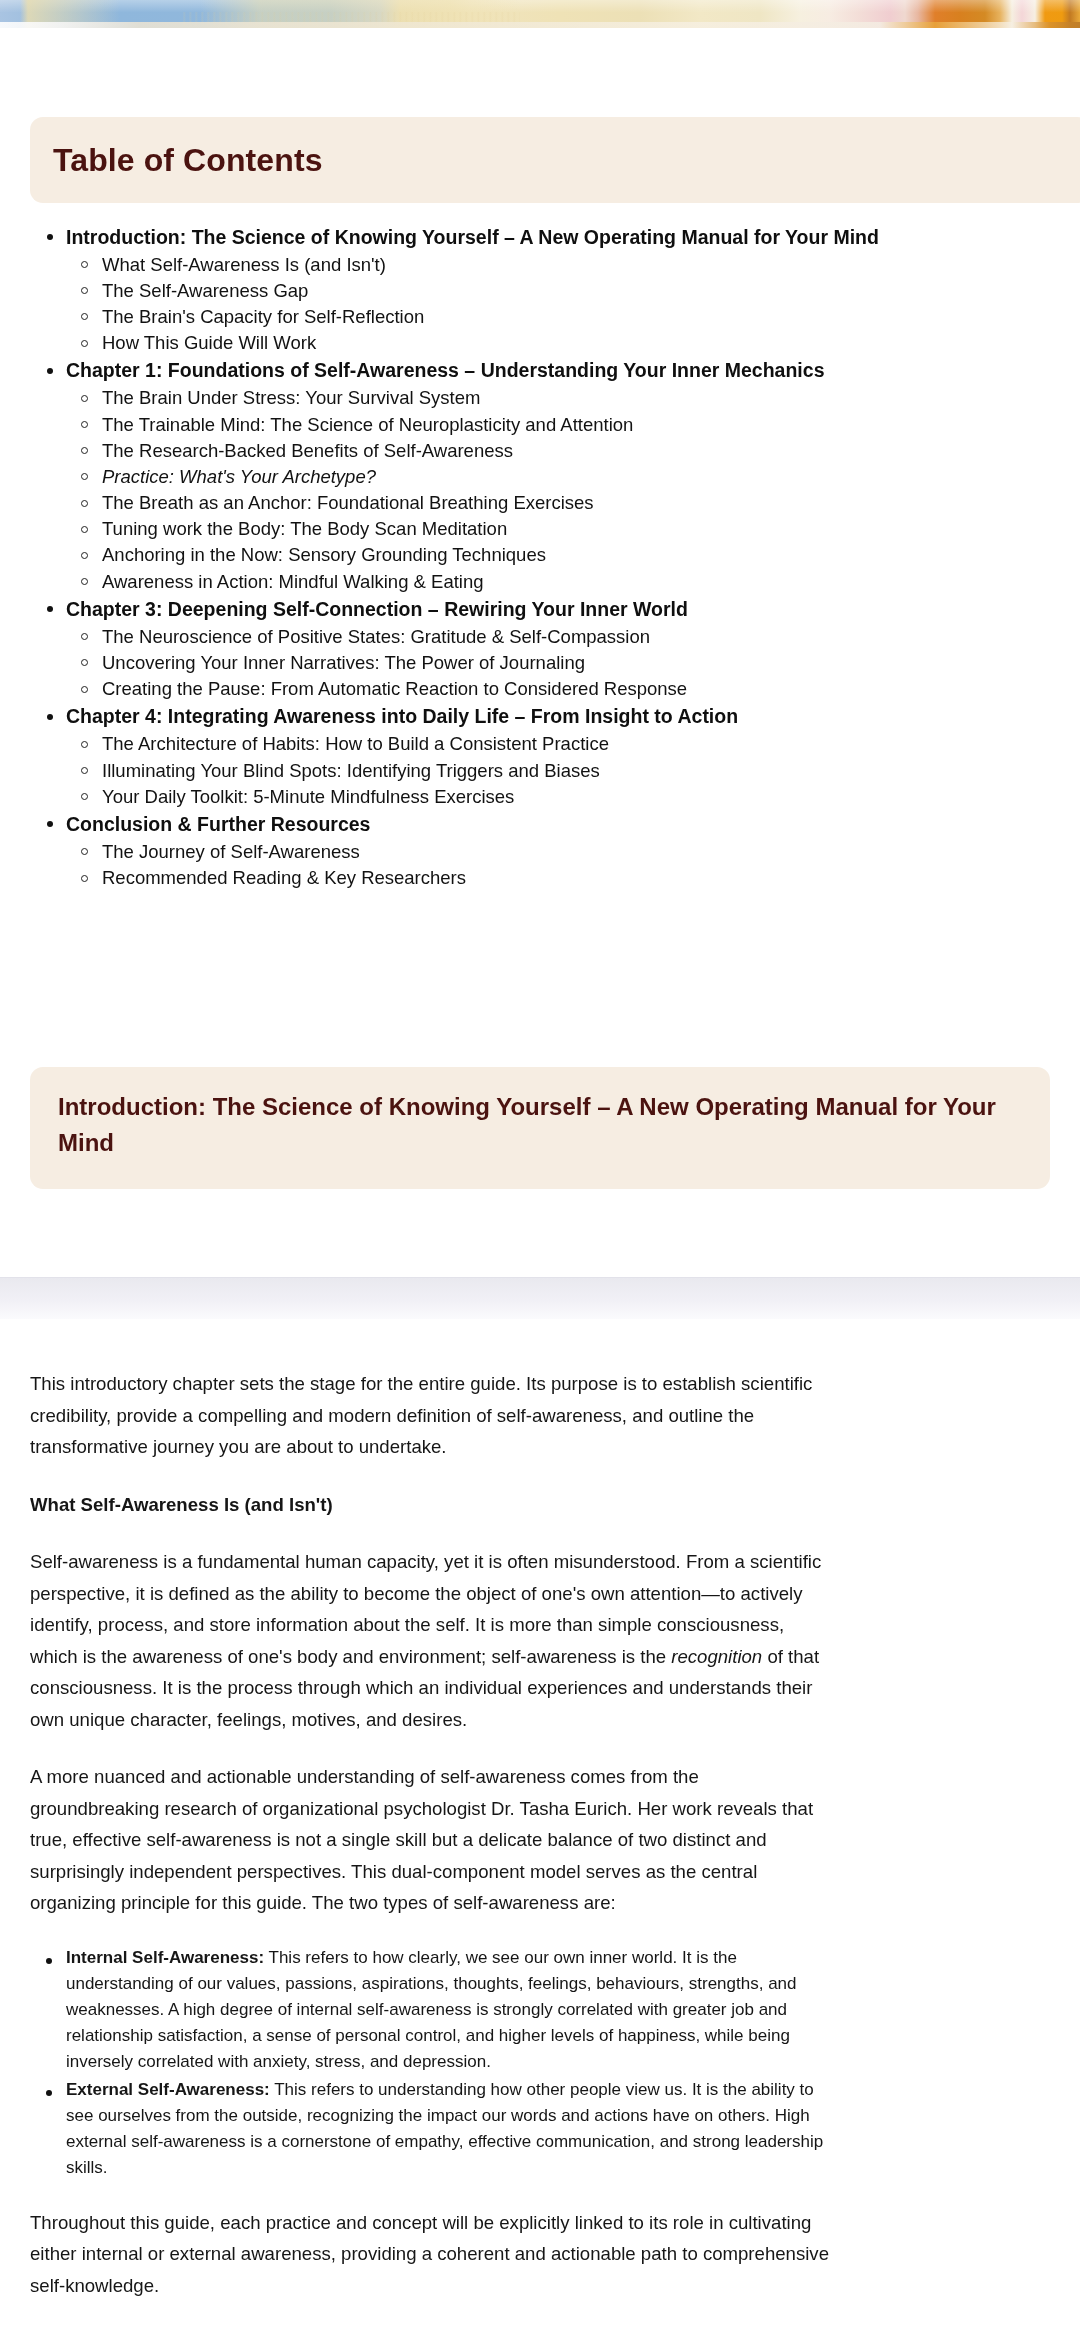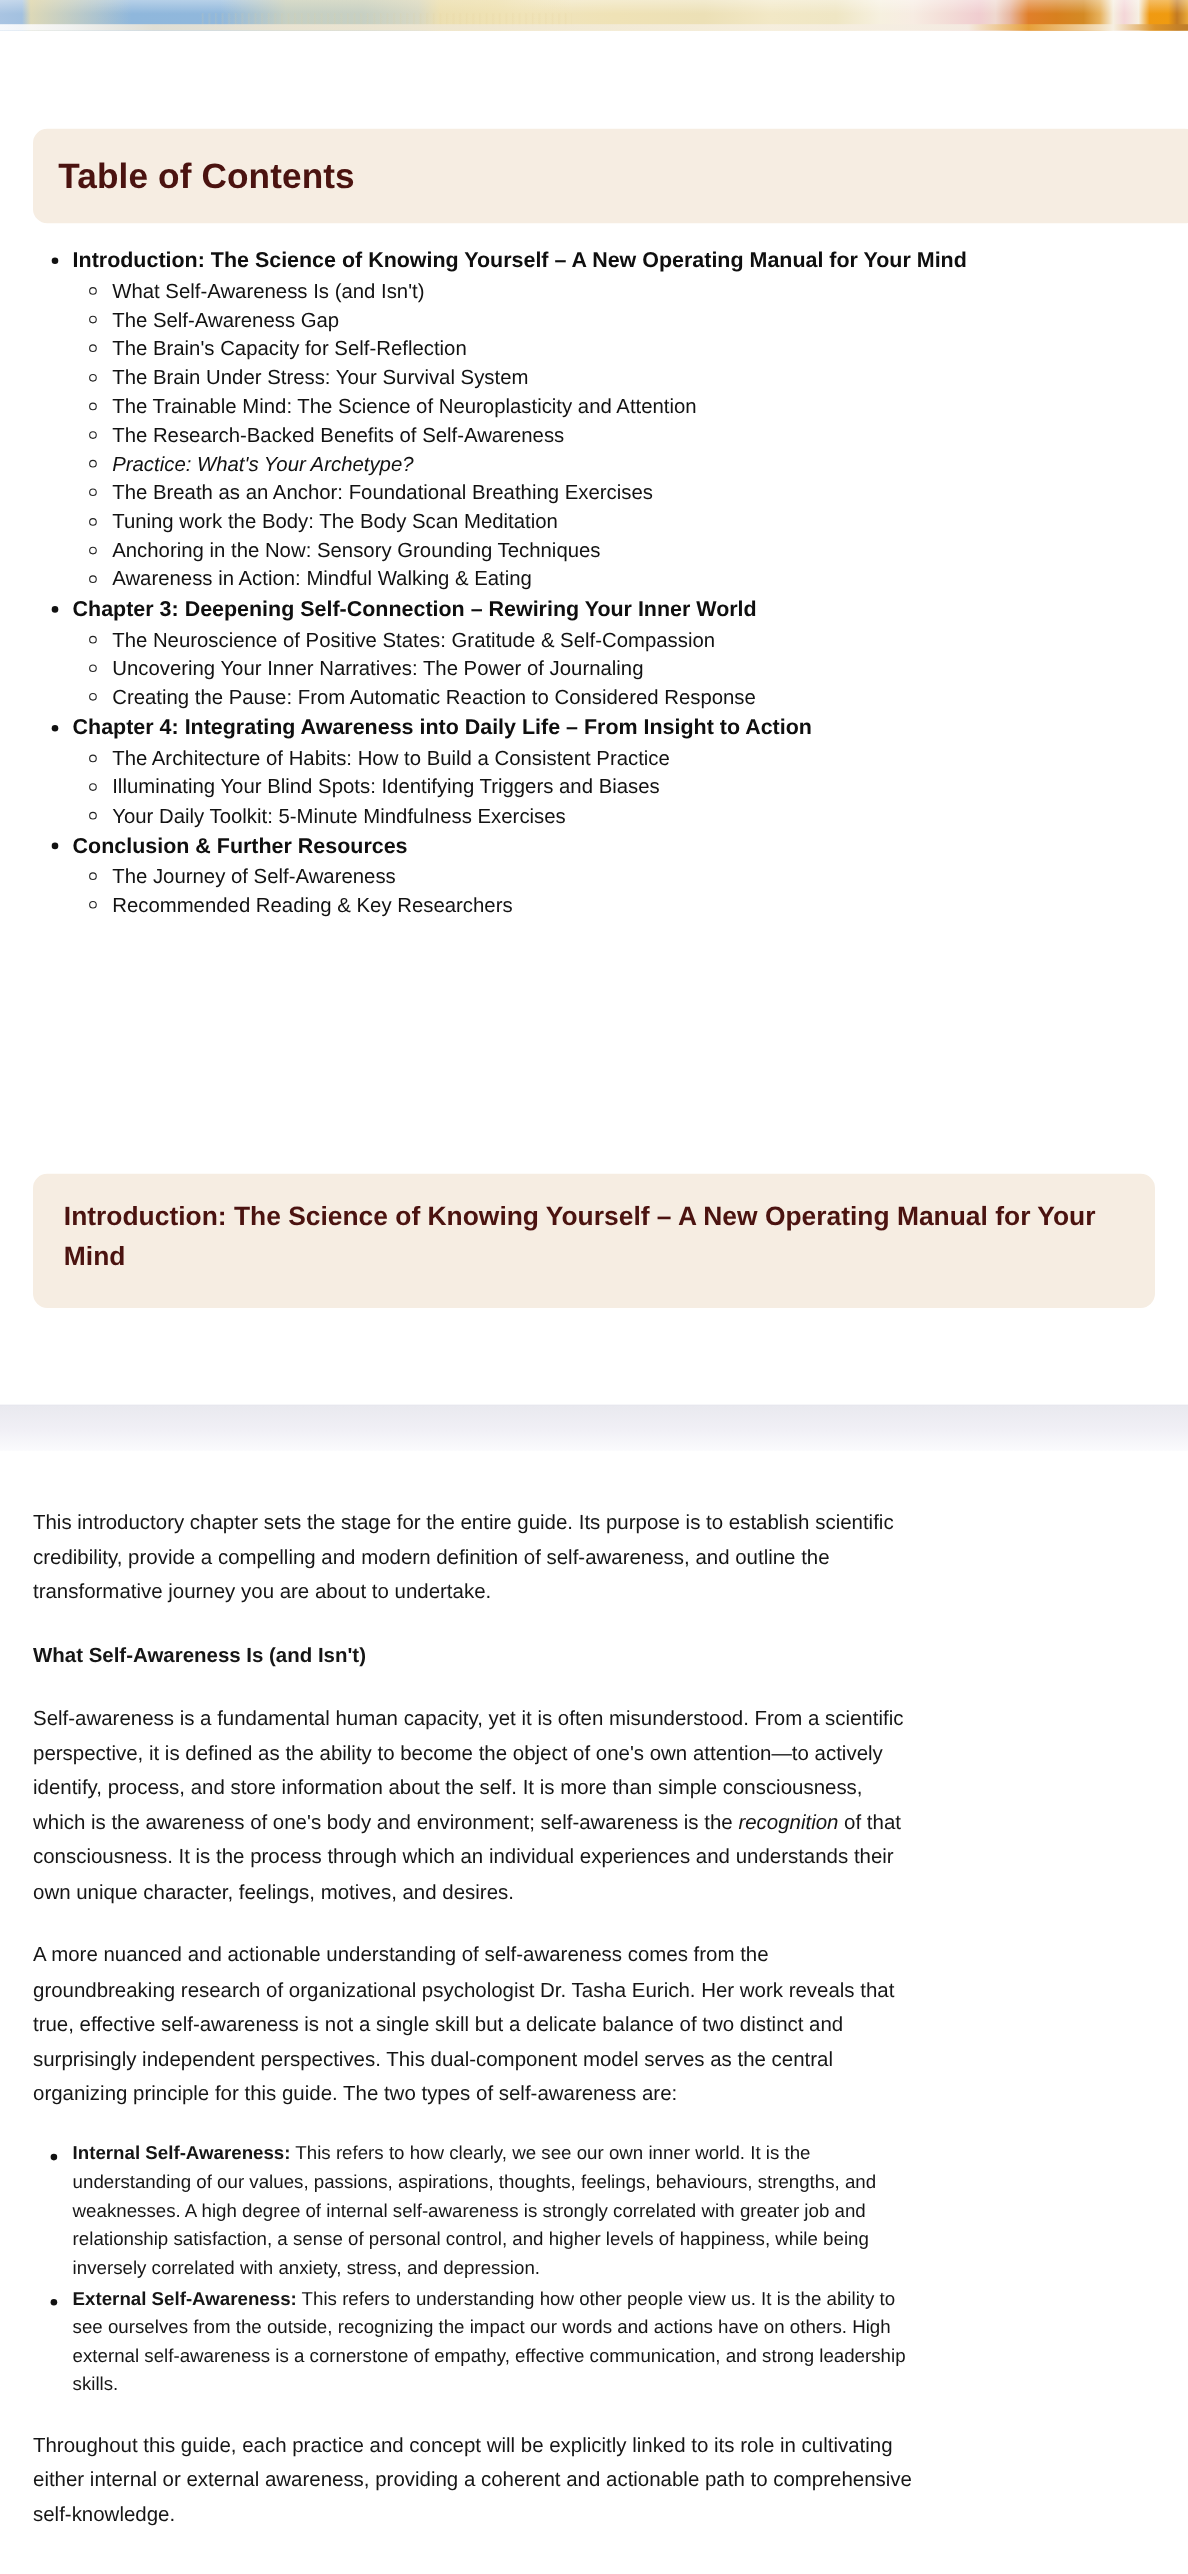--- a/index.html
+++ b/index.html
@@ -223,23 +223,25 @@
   </div>
 
   <div class="toc-list">
     <ul class="lvl1" id="toc-root">
         <li class="chapter">
           <div class="chapter-head">Introduction: The Science of Knowing Yourself – A New Operating Manual for Your Mind</div>
           <ul class="lvl2">
             <li>What Self-Awareness Is (and Isn't)</li>
             <li>The Self-Awareness Gap</li>
             <li>The Brain's Capacity for Self-Reflection</li>
-          </ul>
-        </li>
-        <li class="chapter">
+            <li>How This Guide Will Work</li>
+          </ul>
+        </li>
+        <li class="chapter">
+          <div class="chapter-head">Chapter 1: Foundations of Self-Awareness – Understanding Your Inner Mechanics</div>
           <ul class="lvl2">
             <li>The Brain Under Stress: Your Survival System</li>
             <li>The Trainable Mind: The Science of Neuroplasticity and Attention</li>
             <li>The Research-Backed Benefits of Self-Awareness</li>
             <li class="italic">Practice: What's Your Archetype?</li>
           </ul>
         </li>
         <li class="chapter">
           <ul class="lvl2">
             <li>The Breath as an Anchor: Foundational Breathing Exercises</li>

